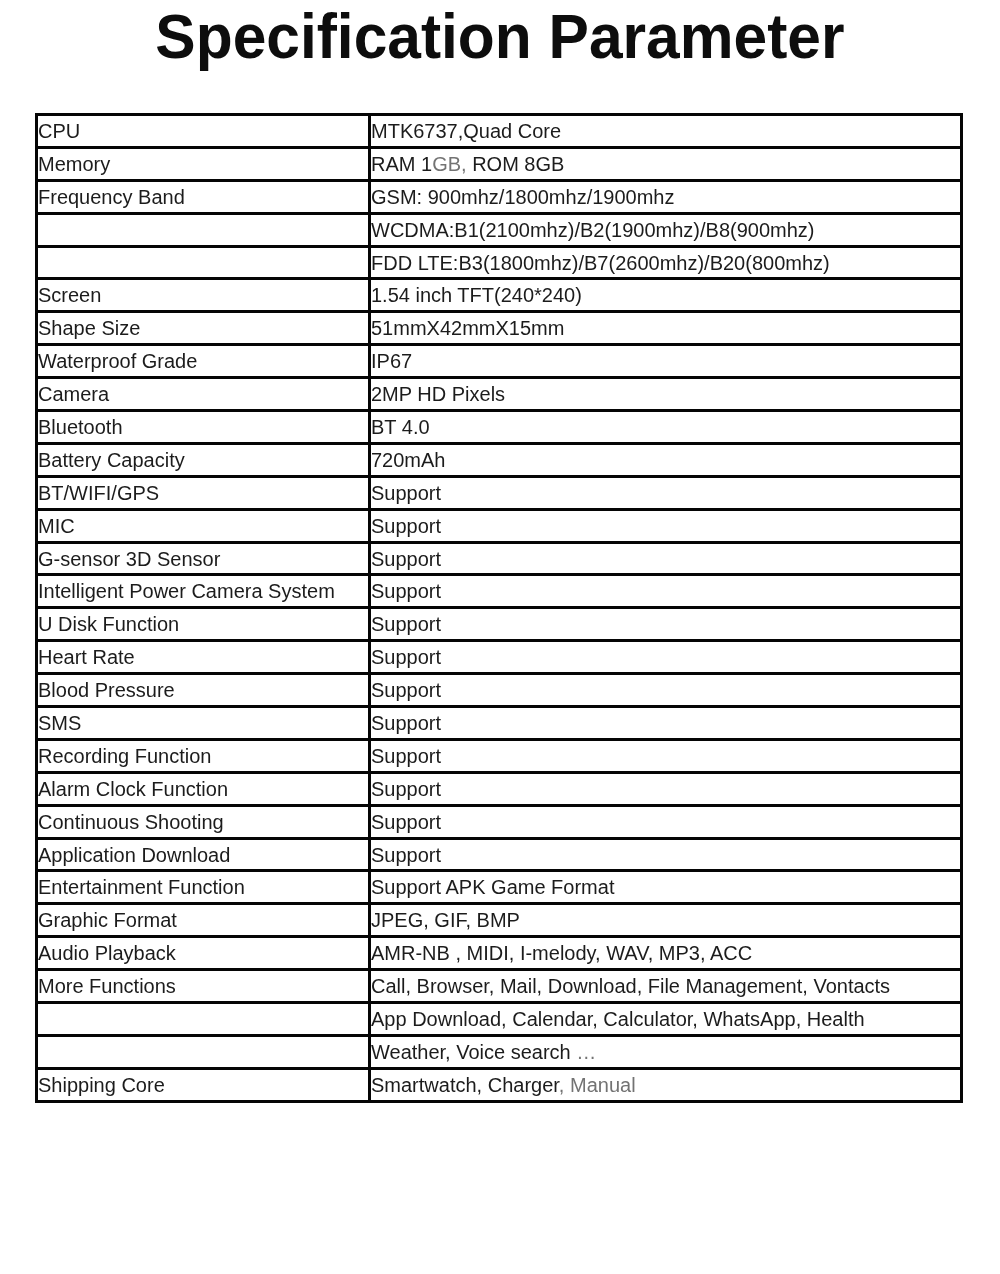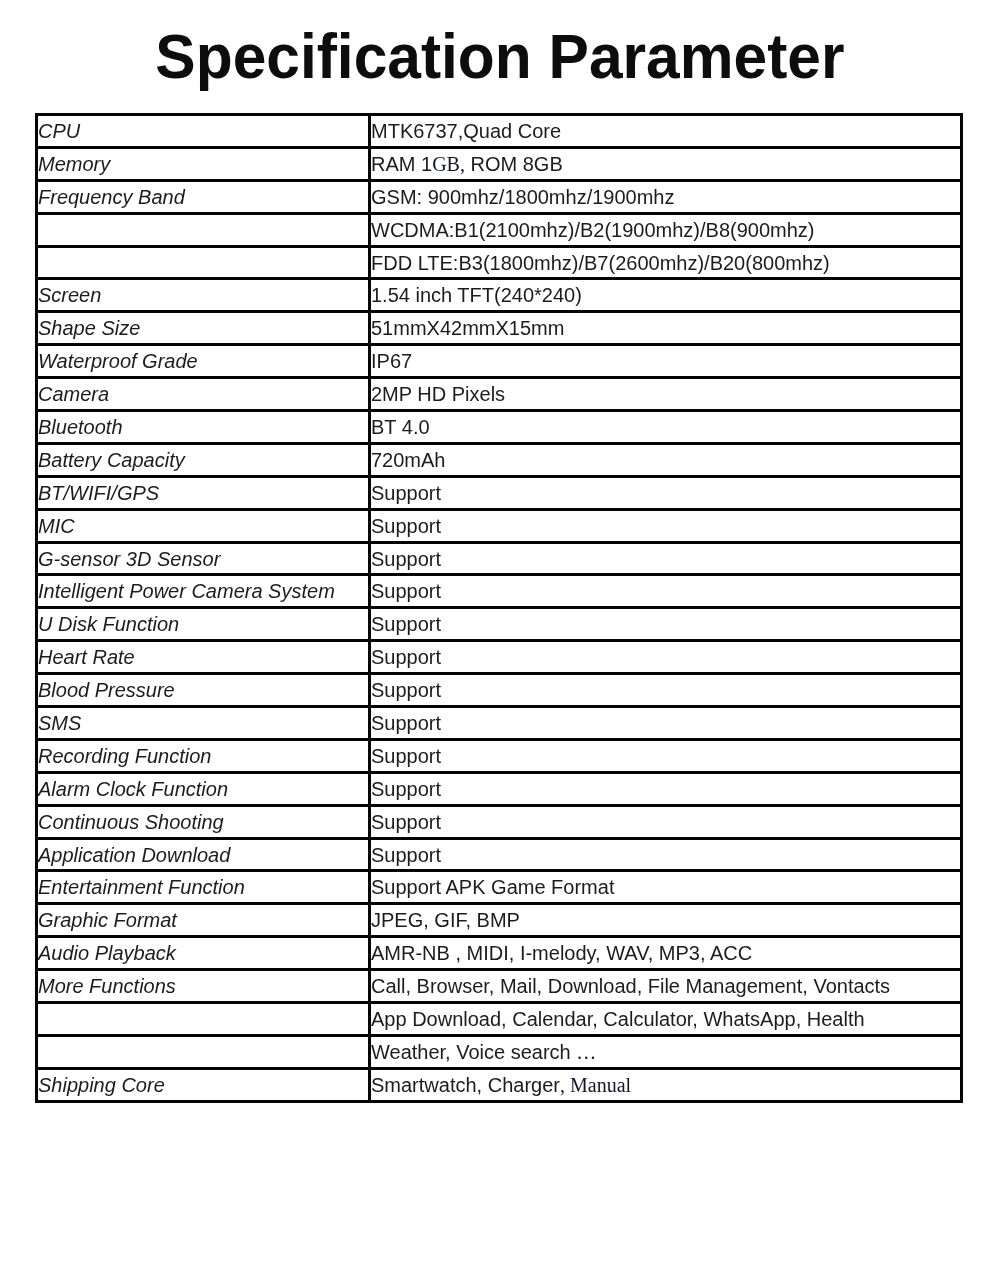--- a/index.html
+++ b/index.html
@@ -10,21 +10,21 @@
   body {
     width: 1000px;
     height: 1274px;
     font-family: "Liberation Sans", sans-serif;
     color: #1c1c1c;
     overflow: hidden;
   }
   .title-wrap {
     height: 92px;
     display: flex;
-    align-items: flex-end;
+    align-items: flex-start;
     justify-content: center;
   }
   .page-title {
     font-size: 63px;
     font-weight: bold;
     color: #0d0d0d;
     letter-spacing: 0px;
     transform: scaleX(0.96);
     white-space: nowrap;
   }
@@ -41,26 +41,25 @@
     font-size: 20px;
     line-height: 1.1;
     vertical-align: middle;
     white-space: nowrap;
     overflow: hidden;
     padding: 0;
   }
   td.label-cell {
     width: 330px;
     padding-left: 10px;
-    font-style: italic;
   }
   td.value-cell {
     padding-left: 12px;
   }
-  .gray { color: #0f172a; font-family: Liberation Serif, serif; }
+  .gray { color: #737373; }
 </style>
 </head>
 <body>
 
 <div class="title-wrap">
   <div class="page-title">Specification Parameter</div>
 </div>
 
 <table class="spec">
   <tbody>

